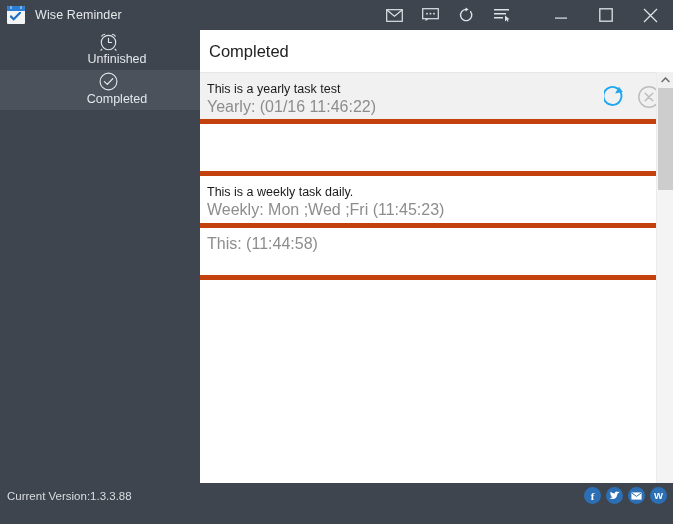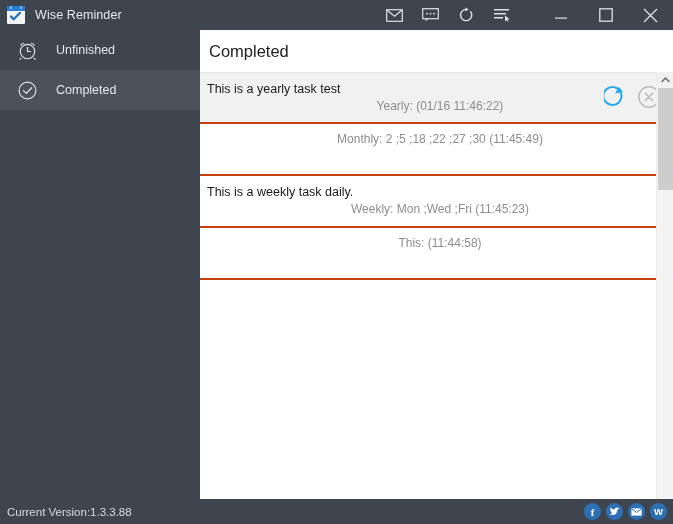--- a/index.html
+++ b/index.html
@@ -98,20 +98,21 @@
     height: 465px;
     background: #3e454e;
   }
   .side-item {
     position: relative;
     height: 40px;
     display: flex;
     align-items: center;
     padding-left: 16px;
     cursor: default;
+    flex-direction: column;
   }
   .side-item.selected { background: #4b525c; }
   .side-ico {
     width: 22px; height: 22px;
     display: flex; align-items: center; justify-content: center;
     color: #e2e6ea;
     flex: 0 0 auto;
   }
   .side-label {
     margin-left: 18px;
@@ -146,40 +147,39 @@
   .task-list {
     position: relative;
     width: 473px;
     height: 427px;
     background: #ffffff;
   }
 
   .task-row {
     position: relative;
     height: 52px;
-    border-bottom: 2px solid #c2410c;
+    border-bottom: 5px solid #c2410c;
     padding: 7px 0 0 7px;
     background: #ffffff;
     cursor: default;
   }
   .task-row.active { background: #f1f1f1; }
   .task-row:first-child { border-top: 1px solid #e7e7e7; }
 
   .task-title {
     font-size: 12.5px;
     color: #1a1a1a;
     line-height: 18px;
     white-space: nowrap;
   }
   .task-sub {
-    font-size: 12px;
+    font-size: 16px;
     color: #8d8d8d;
     line-height: 17px;
     white-space: nowrap;
-    text-align: center;
   }
 
   .row-actions {
     position: absolute;
     right: 11px; top: 11px;
     display: flex;
     align-items: center;
     gap: 7px;
   }
   .row-btn {
@@ -209,21 +209,21 @@
     left: 1px; top: 16px;
     width: 15px;
     height: 102px;
     background: #cdcdcd;
     cursor: default;
   }
 
   
   .statusbar {
     position: absolute;
-    left: 0; bottom: 0;
+    left: 0; bottom: 16px;
     width: 673px; height: 25px;
     background: #3e454e;
     display: flex;
     align-items: center;
     gap: 36px;
   }
   .version-text {
     margin-left: 7px;
     color: #d9dde1;
     font-size: 11.5px;
@@ -373,21 +373,20 @@
           <div class="row-btn">
             <svg width="24" height="24" viewBox="0 0 24 24" xmlns="http://www.w3.org/2000/svg">
               <circle cx="12" cy="12" r="10.2" fill="none" stroke="#bdbdbd" stroke-width="1.5"></circle>
               <path d="M8.2 8.2 L15.8 15.8 M15.8 8.2 L8.2 15.8" fill="none" stroke="#bdbdbd" stroke-width="1.5" stroke-linecap="round"></path>
             </svg>
           </div>
         </div>
       </div>
 
       <div class="task-row">
-        <div class="task-sub">Monthly: 2 ;5 ;18 ;22 ;27 ;30 (11:45:49)</div>
       </div>
 
       <div class="task-row">
         <div class="task-title">This is a weekly task daily.</div>
         <div class="task-sub">Weekly: Mon ;Wed ;Fri (11:45:23)</div>
       </div>
 
       <div class="task-row">
         <div class="task-sub">This: (11:44:58)</div>
       </div>

